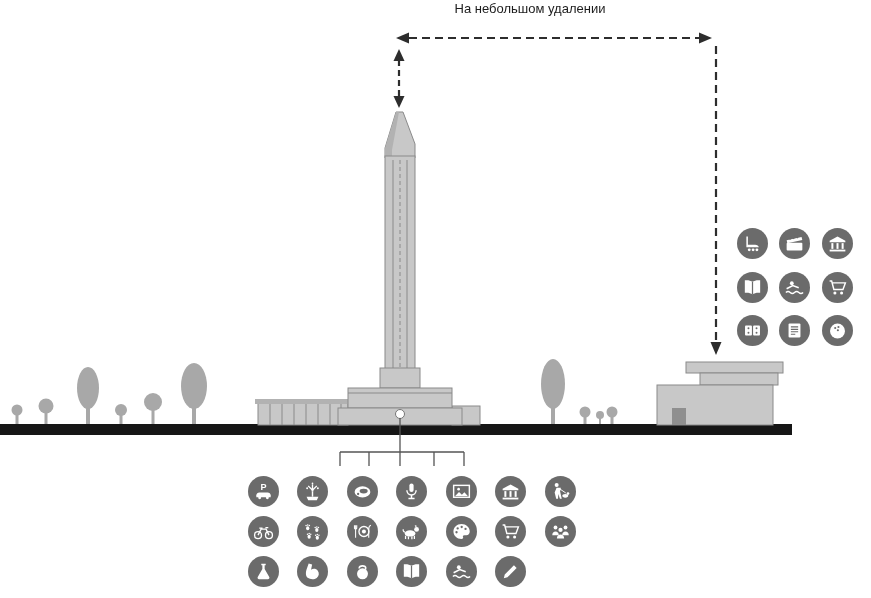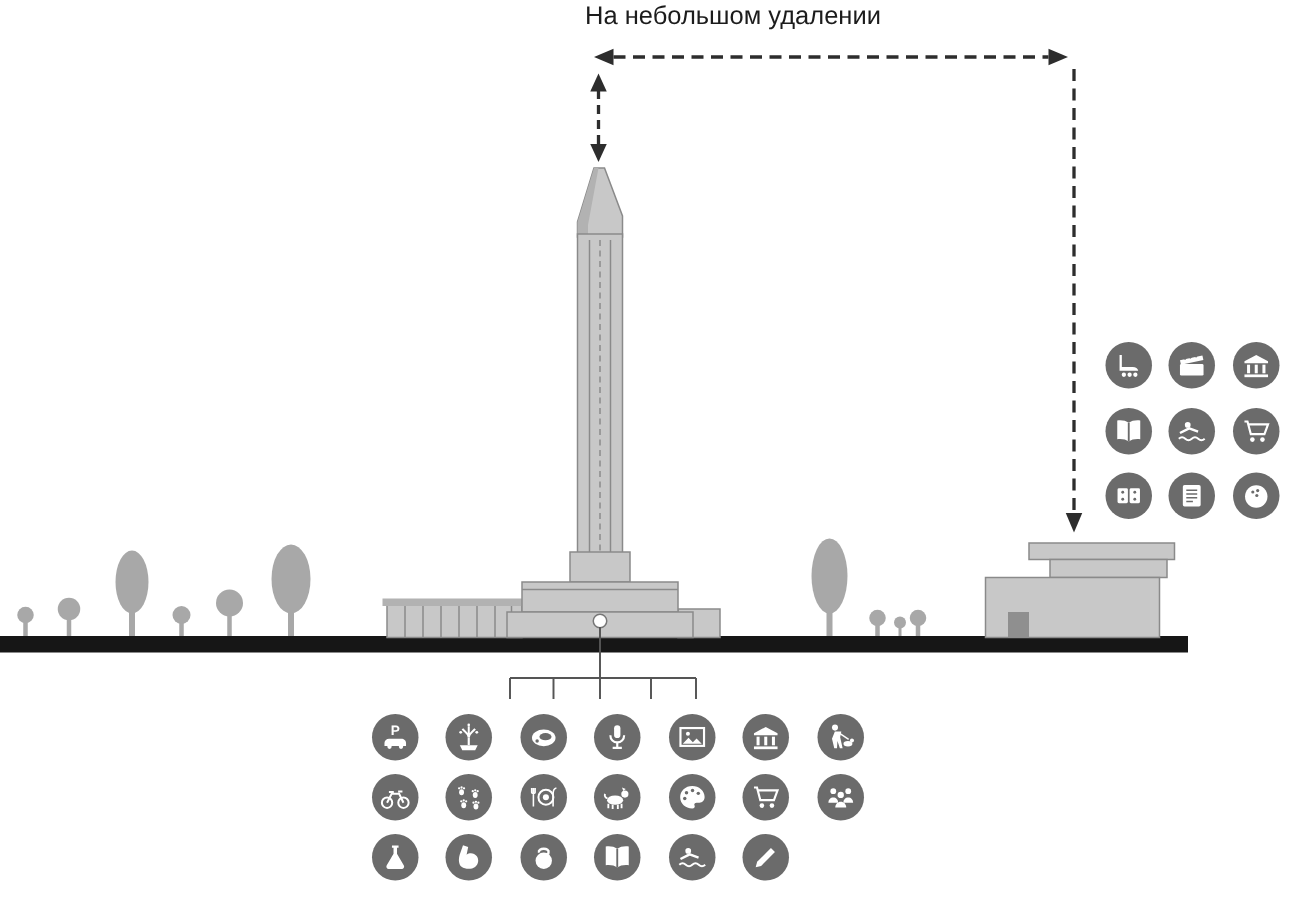--- a/index.html
+++ b/index.html
@@ -2,22 +2,22 @@
 <html style="--icon-circle: #6b6b6b; --ground: #161616; --structure-fill: #c8c8c8; --structure-shade: #b2b2b2; --structure-outline: #8a8a8a; --tree: #a8a8a8; --arrow: #2d2d2d; --connector: #555555; --label-text: #1c1c1c;"><head>
 <meta charset="utf-8">
 <style>
   html,body{margin:0;padding:0;background:#ffffff;}
   #canvas{
     position:relative;width:871px;height:598px;background:#ffffff;
     overflow:hidden;font-family:"Liberation Sans",sans-serif;
   }
   #scene{position:absolute;left:0;top:0;}
   #title{
-    position:absolute;left:390px;top:1px;width:280px;text-align:left;
-    font-size:17px;color:var(--label-text);white-space:nowrap;
+    position:absolute;left:390px;top:1px;width:280px;text-align:center;
+    font-size:13px;color:var(--label-text);white-space:nowrap;
   }
   .cluster{position:absolute;left:0;top:0;width:100%;height:100%;}
   .icon-circle{
     position:absolute;border-radius:50%;background:var(--icon-circle);
     display:flex;align-items:center;justify-content:center;
   }
   .icon-circle svg{display:block;}
   .arrow-line{stroke:var(--arrow);stroke-width:2.2;fill:none;}
   .arrow-head{fill:var(--arrow);}
   .struct{fill:var(--structure-fill);stroke:var(--structure-outline);stroke-width:1;}

